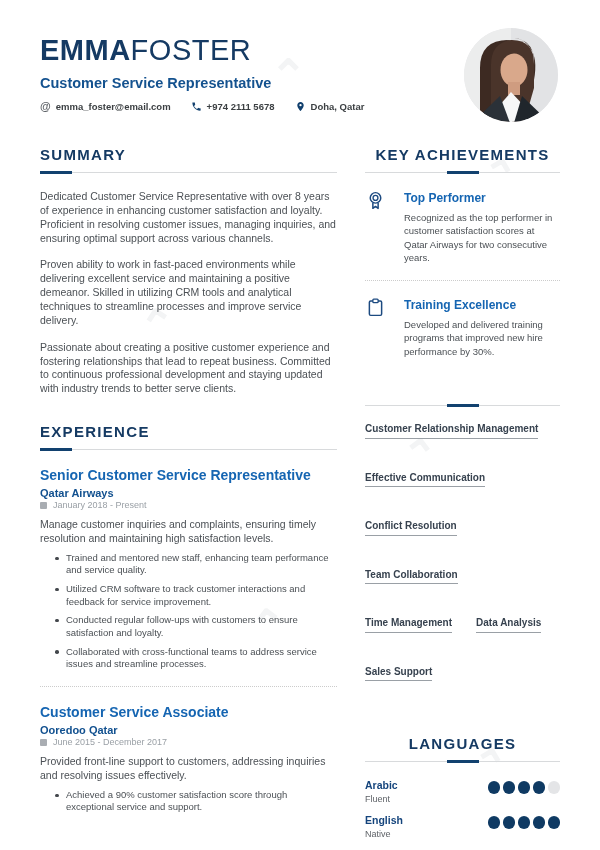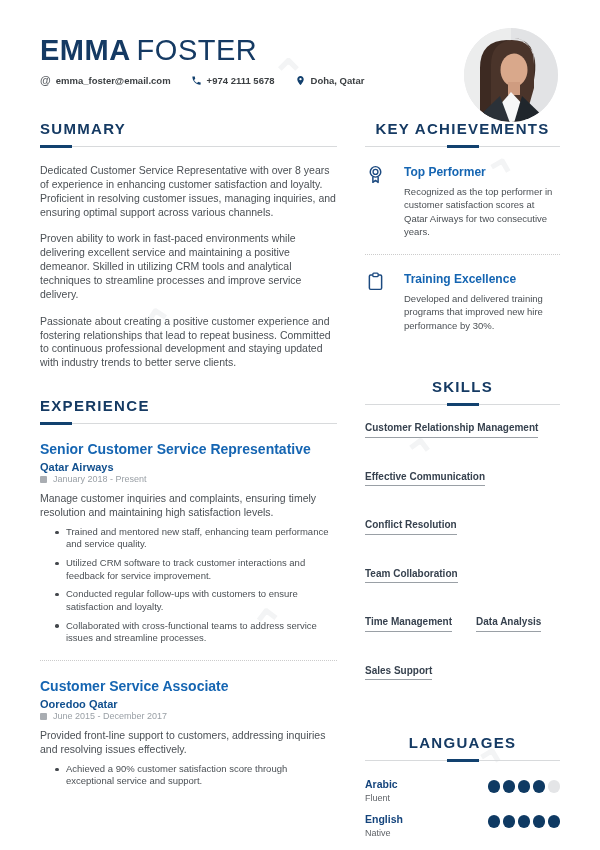--- a/index.html
+++ b/index.html
@@ -8,21 +8,21 @@
   .page { position:relative; width:600px; height:850px; background:#fff; overflow:hidden; }
 
   
   .wm { position:absolute; color:#f3f4f5; font-size:44px; font-weight:bold; user-select:none; transform:rotate(0deg); z-index:0; }
 
   .content { position:relative; z-index:1; }
 
   
   header { position:relative; padding:36px 40px 0 40px; }
   h1 { font-size:29px; letter-spacing:.5px; color:#153a63; line-height:1; }
-  h1 .fn { font-weight:bold; margin-right:6px; }
+  h1 .fn { font-weight:bold; }
   h1 .ln { font-weight:normal; }
   .job-title { margin-top:10px; font-size:14.5px; font-weight:bold; color:#14528f; }
   .contact-row { margin-top:9px; display:flex; align-items:center; gap:20px; font-size:9.5px; font-weight:bold; color:#3c4043; }
   .contact-item { display:inline-flex; align-items:center; gap:5px; }
   .ci-at { color:#5f6368; font-size:11px; font-weight:bold; }
   .ci-svg { display:inline-block; width:11px; height:11px; }
   .avatar { position:absolute; top:28px; right:42px; width:94px; height:94px; border-radius:50%; overflow:hidden; background:#e9e9eb; }
 
   
   main { display:flex; padding:0 40px; margin-top:34px; gap:28px; }
@@ -82,20 +82,21 @@
   <span class="wm" style="top:300px;left:140px;transform:rotate(-12deg);">⌃</span>
   <span class="wm" style="top:430px;left:400px;transform:rotate(8deg);">⌃</span>
   <span class="wm" style="top:600px;left:250px;transform:rotate(-8deg);">⌃</span>
   <span class="wm" style="top:740px;left:470px;transform:rotate(14deg);">⌃</span>
 
   <div class="content">
     <header>
       <h1>
         <span class="fn">EMMA</span><span class="ln">FOSTER</span>
       </h1>
+      <div class="job-title">Customer Service Representative</div>
       <div class="contact-row">
         <span class="contact-item">
           <span class="ci-at">@</span>
           <span>emma_foster@email.com</span>
         </span>
         <span class="contact-item">
           <svg class="ci-svg" viewBox="0 0 24 24">
               <path fill="#12406e" d="M6.6 10.8c1.4 2.8 3.8 5.1 6.6 6.6l2.2-2.2c.3-.3.7-.4 1-.2 1.1.4 2.3.6 3.6.6.6 0 1 .4 1 1V20c0 .6-.4 1-1 1C10.6 21 3 13.4 3 4c0-.6.4-1 1-1h3.5c.6 0 1 .4 1 1 0 1.2.2 2.4.6 3.6.1.3 0 .7-.2 1l-2.3 2.2z"></path>
             </svg>
           <span>+974 2111 5678</span>
@@ -203,21 +204,20 @@
               <rect x="9" y="2.5" width="6" height="4" rx="1" fill="#ffffff" stroke="#1c4a80" stroke-width="1.5"></rect>
             </svg>
             <div>
               <h3>Training Excellence</h3>
               <p>Developed and delivered training programs that improved new hire performance by 30%.</p>
             </div>
           </div>
         </section>
 
         <section class="skills">
-          <h2 class="centered">SKILLS</h2>
           <div class="sec-divider acc-center"></div>
           <div class="skills-wrap">
             <span class="skill">Customer Relationship Management</span>
             <span class="skill">Effective Communication</span>
             <span class="skill">Conflict Resolution</span>
             <span class="skill">Team Collaboration</span>
             <span class="skill">Time Management</span>
             <span class="skill">Data Analysis</span>
             <span class="skill">Sales Support</span>
           </div>

